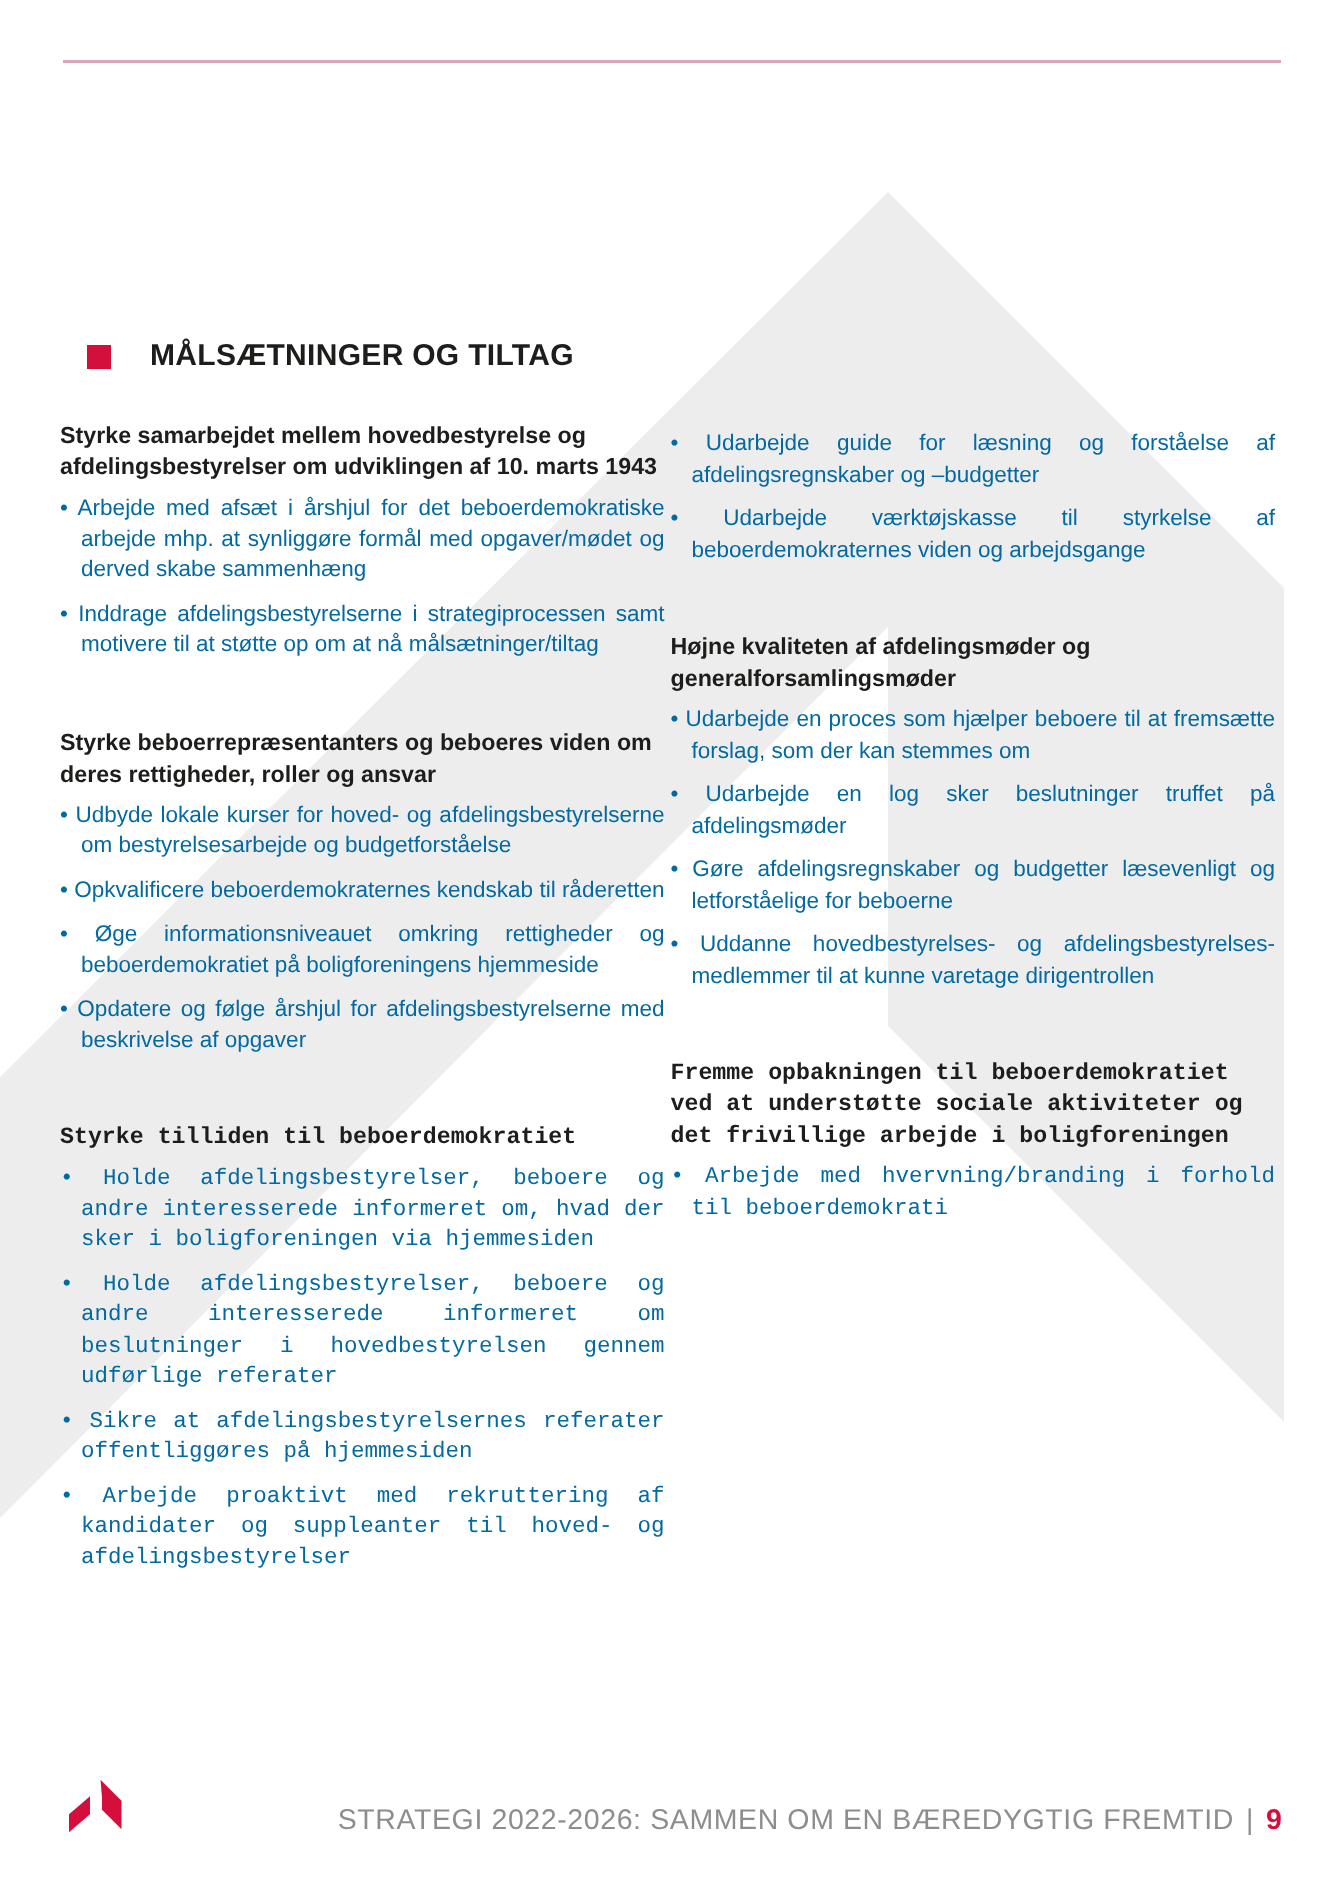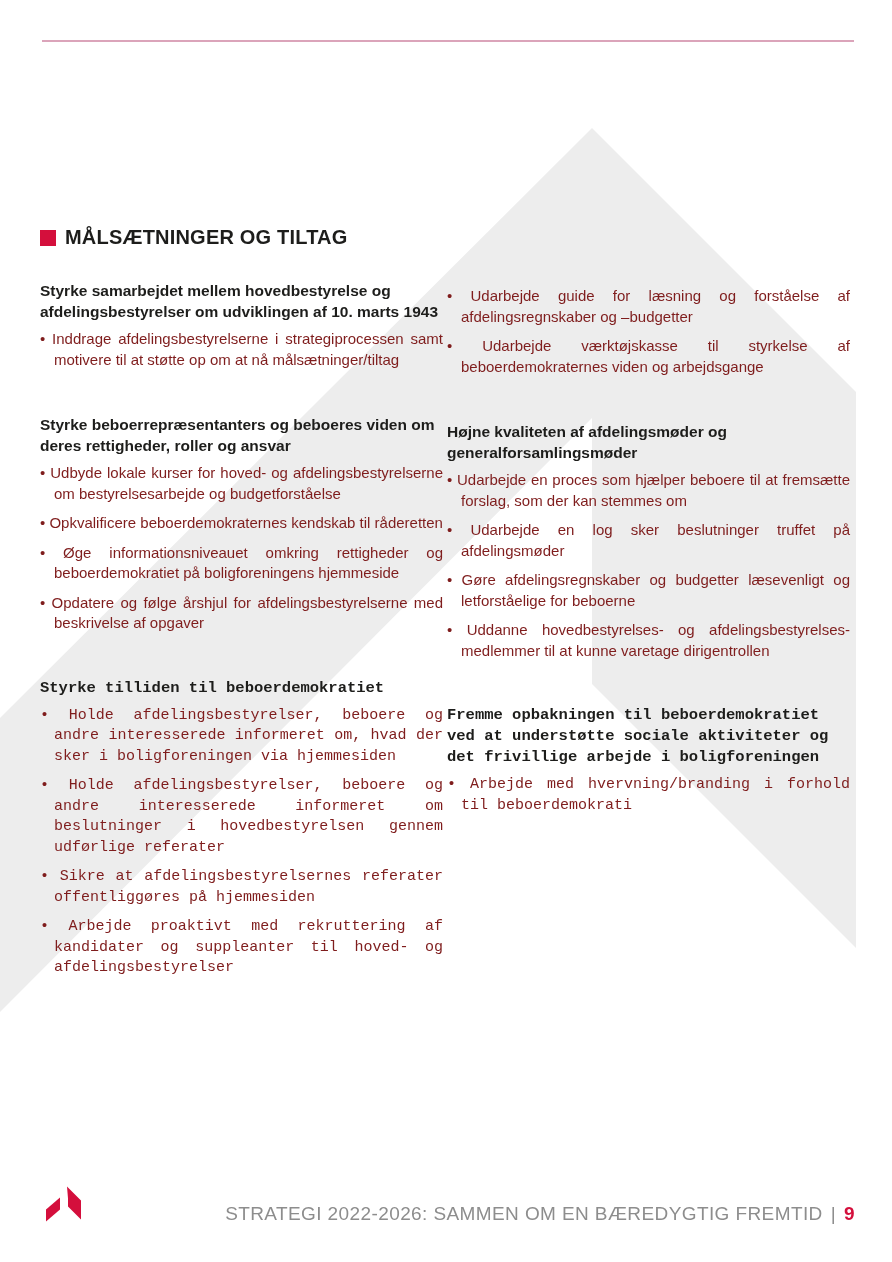--- a/index.html
+++ b/index.html
@@ -5,39 +5,39 @@
   html,body{margin:0;padding:0;}
   body{
     width:892px;height:1262px;position:relative;overflow:hidden;
     background:#ffffff;
     font-family:"Liberation Sans","DejaVu Sans",sans-serif;
     -webkit-font-smoothing:antialiased;
   }
   .watermark{position:absolute;left:0;top:0;width:892px;height:1262px;z-index:0;}
   .top-rule{position:absolute;left:42px;top:40px;width:812px;height:2px;z-index:1;}
   .page-heading{
-    position:absolute;left:40px;top:226px;z-index:2;
-    display:flex;align-items:center;gap:9px;
+    position:absolute;left:58px;top:226px;z-index:2;
+    display:flex;align-items:center;gap:26px;
   }
   .page-heading .sq{width:16px;height:16px;flex:0 0 auto;}
   .page-heading .txt{
     font-size:20px;font-weight:bold;color:#1d1d1b;letter-spacing:.2px;
   }
   .columns{position:absolute;left:40px;top:280px;width:818px;z-index:2;display:flex;}
   .col{position:relative;}
   .col.left{width:403px;margin-right:4px;}
   .col.right{width:403px;padding-top:6px;}
   .section{margin-bottom:44px;}
   .section:last-child{margin-bottom:0;font-family:Liberation Mono, monospace;}
   .section-heading{
     font-size:15.5px;line-height:21px;font-weight:bold;color:#1d1d1b;
     margin:0 0 7px 0;
   }
   .bullet{
-    font-size:15px;line-height:20.5px;color:#7f1d1d;
+    font-size:15px;line-height:20.5px;color:#0369a1;
     margin:0 0 9px 0;padding-left:14px;text-indent:-14px;
     text-align:justify;
   }
   .bullet:last-child{margin-bottom:0;}
   .bullet .dot{display:inline;}
   .footer-logo{position:absolute;left:46px;top:1186px;width:36px;height:37px;z-index:2;}
   .footer-line{
     position:absolute;right:37px;top:1203px;z-index:2;
     font-size:19px;color:#8d8d8d;letter-spacing:.4px;white-space:nowrap;
   }
@@ -56,20 +56,21 @@
 
 <div class="page-heading">
   <div class="sq" style="background: rgb(212, 15, 60);"></div>
   <span class="txt">MÅLSÆTNINGER OG TILTAG</span>
 </div>
 
 <div class="columns">
   <div class="col left" id="col-left">
       <div class="section">
         <h3 class="section-heading">Styrke samarbejdet mellem hovedbestyrelse og afdelingsbestyrelser om udviklingen af 10. marts 1943</h3>
+        <p class="bullet"><span class="dot">• </span><span>Arbejde med afsæt i årshjul for det beboerdemokratiske arbejde mhp. at synliggøre formål med opgaver/mødet og derved skabe sammenhæng</span></p>
         <p class="bullet"><span class="dot">• </span><span>Inddrage afdelingsbestyrelserne i strategiprocessen samt motivere til at støtte op om at nå målsætninger/tiltag</span></p>
       </div>
       <div class="section">
         <h3 class="section-heading">Styrke beboerrepræsentanters og beboeres viden om deres rettigheder, roller og ansvar</h3>
         <p class="bullet"><span class="dot">• </span><span>Udbyde lokale kurser for hoved- og afdelingsbestyrelserne om bestyrelsesarbejde og budgetforståelse</span></p>
         <p class="bullet"><span class="dot">• </span><span>Opkvalificere beboerdemokraternes kendskab til råderetten</span></p>
         <p class="bullet"><span class="dot">• </span><span>Øge informationsniveauet omkring rettigheder og beboerdemokratiet på boligforeningens hjemmeside</span></p>
         <p class="bullet"><span class="dot">• </span><span>Opdatere og følge årshjul for afdelingsbestyrelserne med beskrivelse af opgaver</span></p>
       </div>
       <div class="section">

